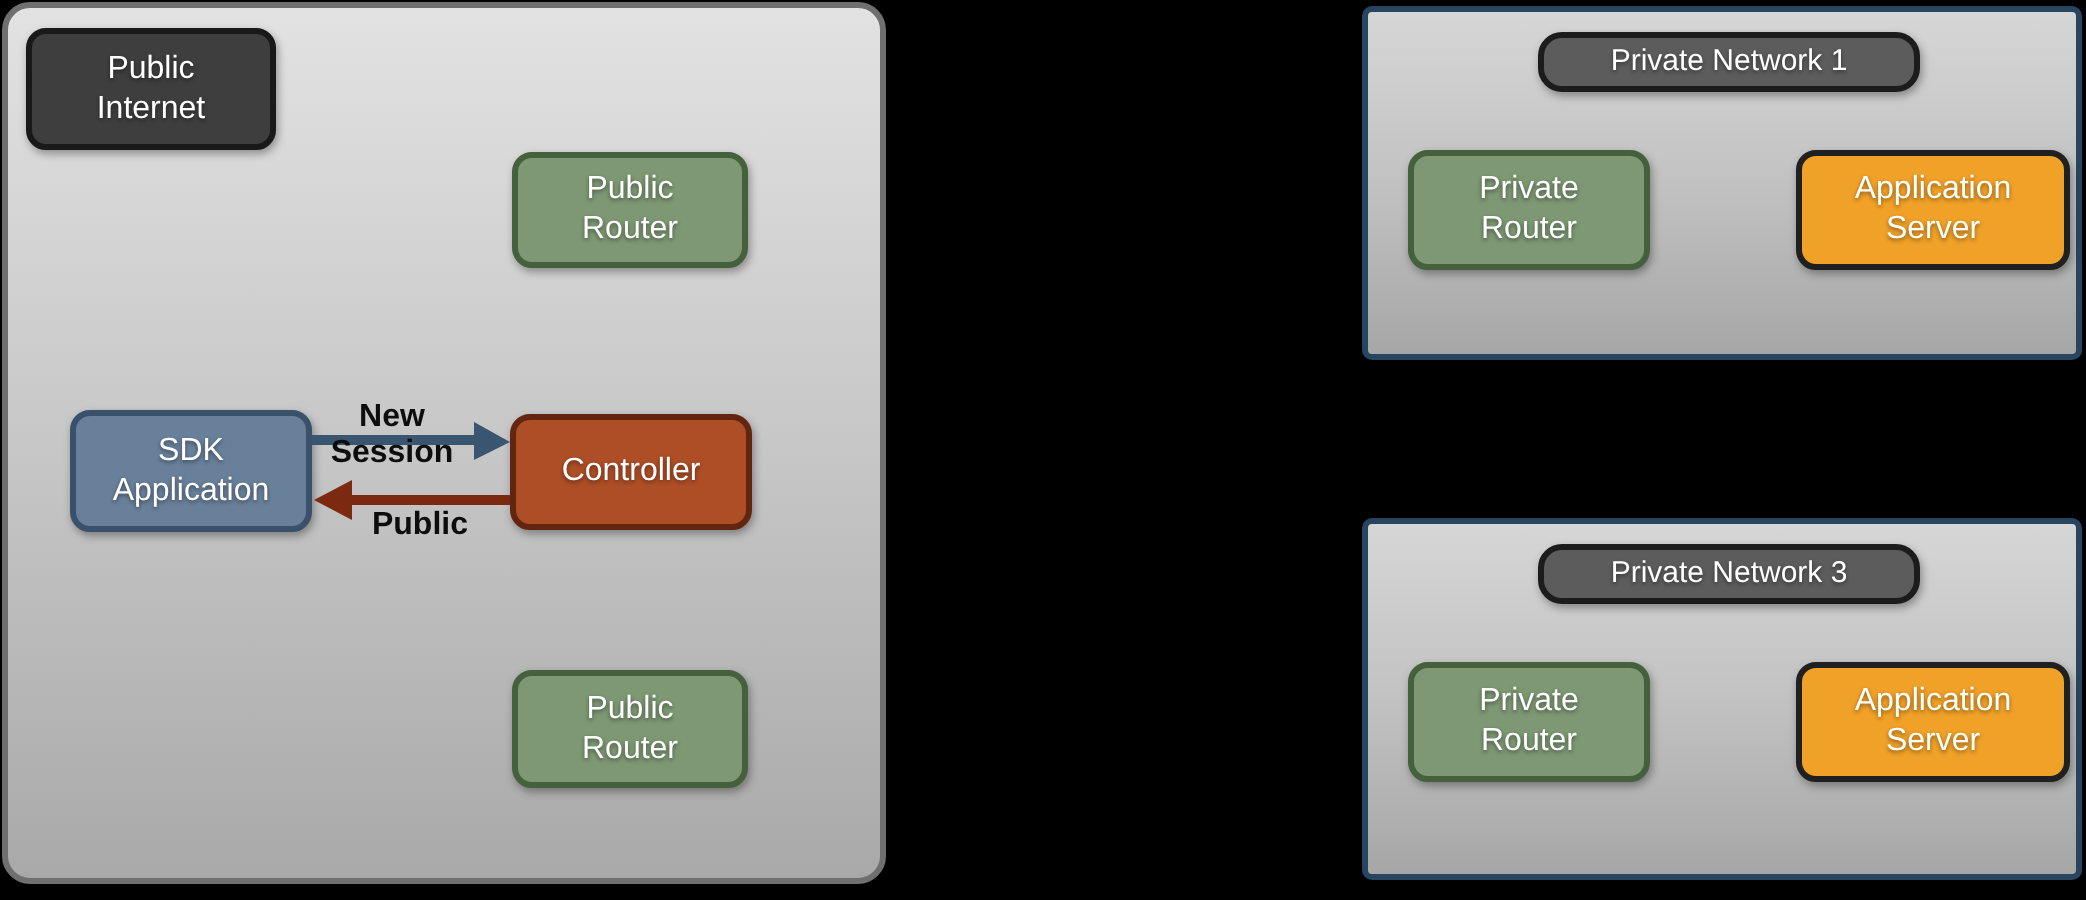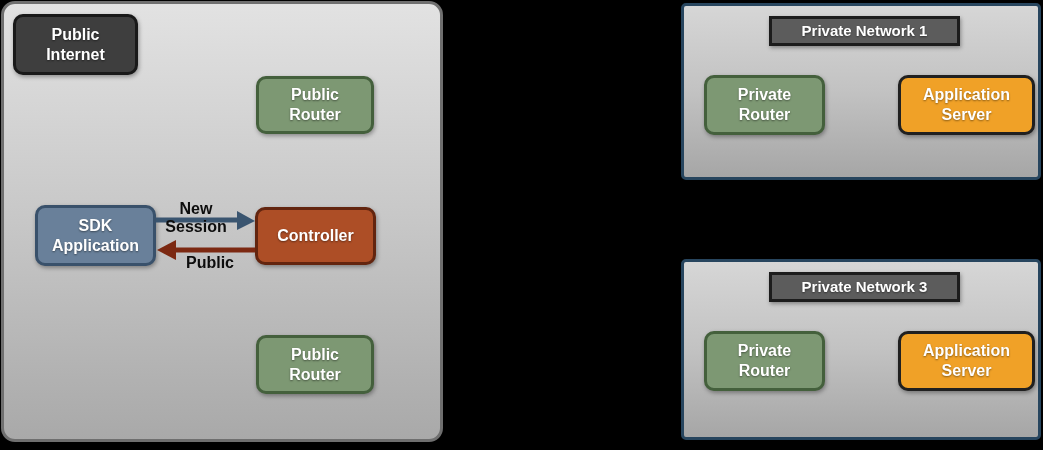--- a/index.html
+++ b/index.html
@@ -37,21 +37,21 @@
   .network.n2 { top: 259px; height: 181px; }
 
   
   .node {
     position: absolute;
     display: flex;
     align-items: center;
     justify-content: center;
     text-align: center;
     color: #fff;
-    font-weight: bold;
+    font-weight: normal;
     font-size: 16px;
     line-height: 1.25;
     border-radius: 10px;
     padding: 2px 10px;
     text-shadow: 0 1px 2px rgba(0,0,0,0.45);
     box-shadow: 1px 2px 4px rgba(0,0,0,0.35);
   }
   .badge {
     left: 9px; top: 10px; width: 125px; height: 61px;
     background: #3e3e3e;
@@ -70,21 +70,21 @@
   }
   .controller {
     left: 251px; top: 203px; width: 121px; height: 58px;
     background: #ad4e26;
     border: 3px solid #63250f;
   }
   .network-title {
     left: 85px; top: 10px; width: 191px; height: 30px;
     background: #5c5c5c;
     border: 3px solid #1c1c1c;
-    border-radius: 0;
+    border-radius: 12px;
     font-size: 15px;
     padding: 0 4px;
   }
   .network .priv-router { left: 20px;  top: 69px; width: 121px; height: 60px; }
   .network .app-server {
     left: 214px; top: 69px; width: 137px; height: 60px;
     background: #f0a127;
     border: 3px solid #202020;
   }
 

